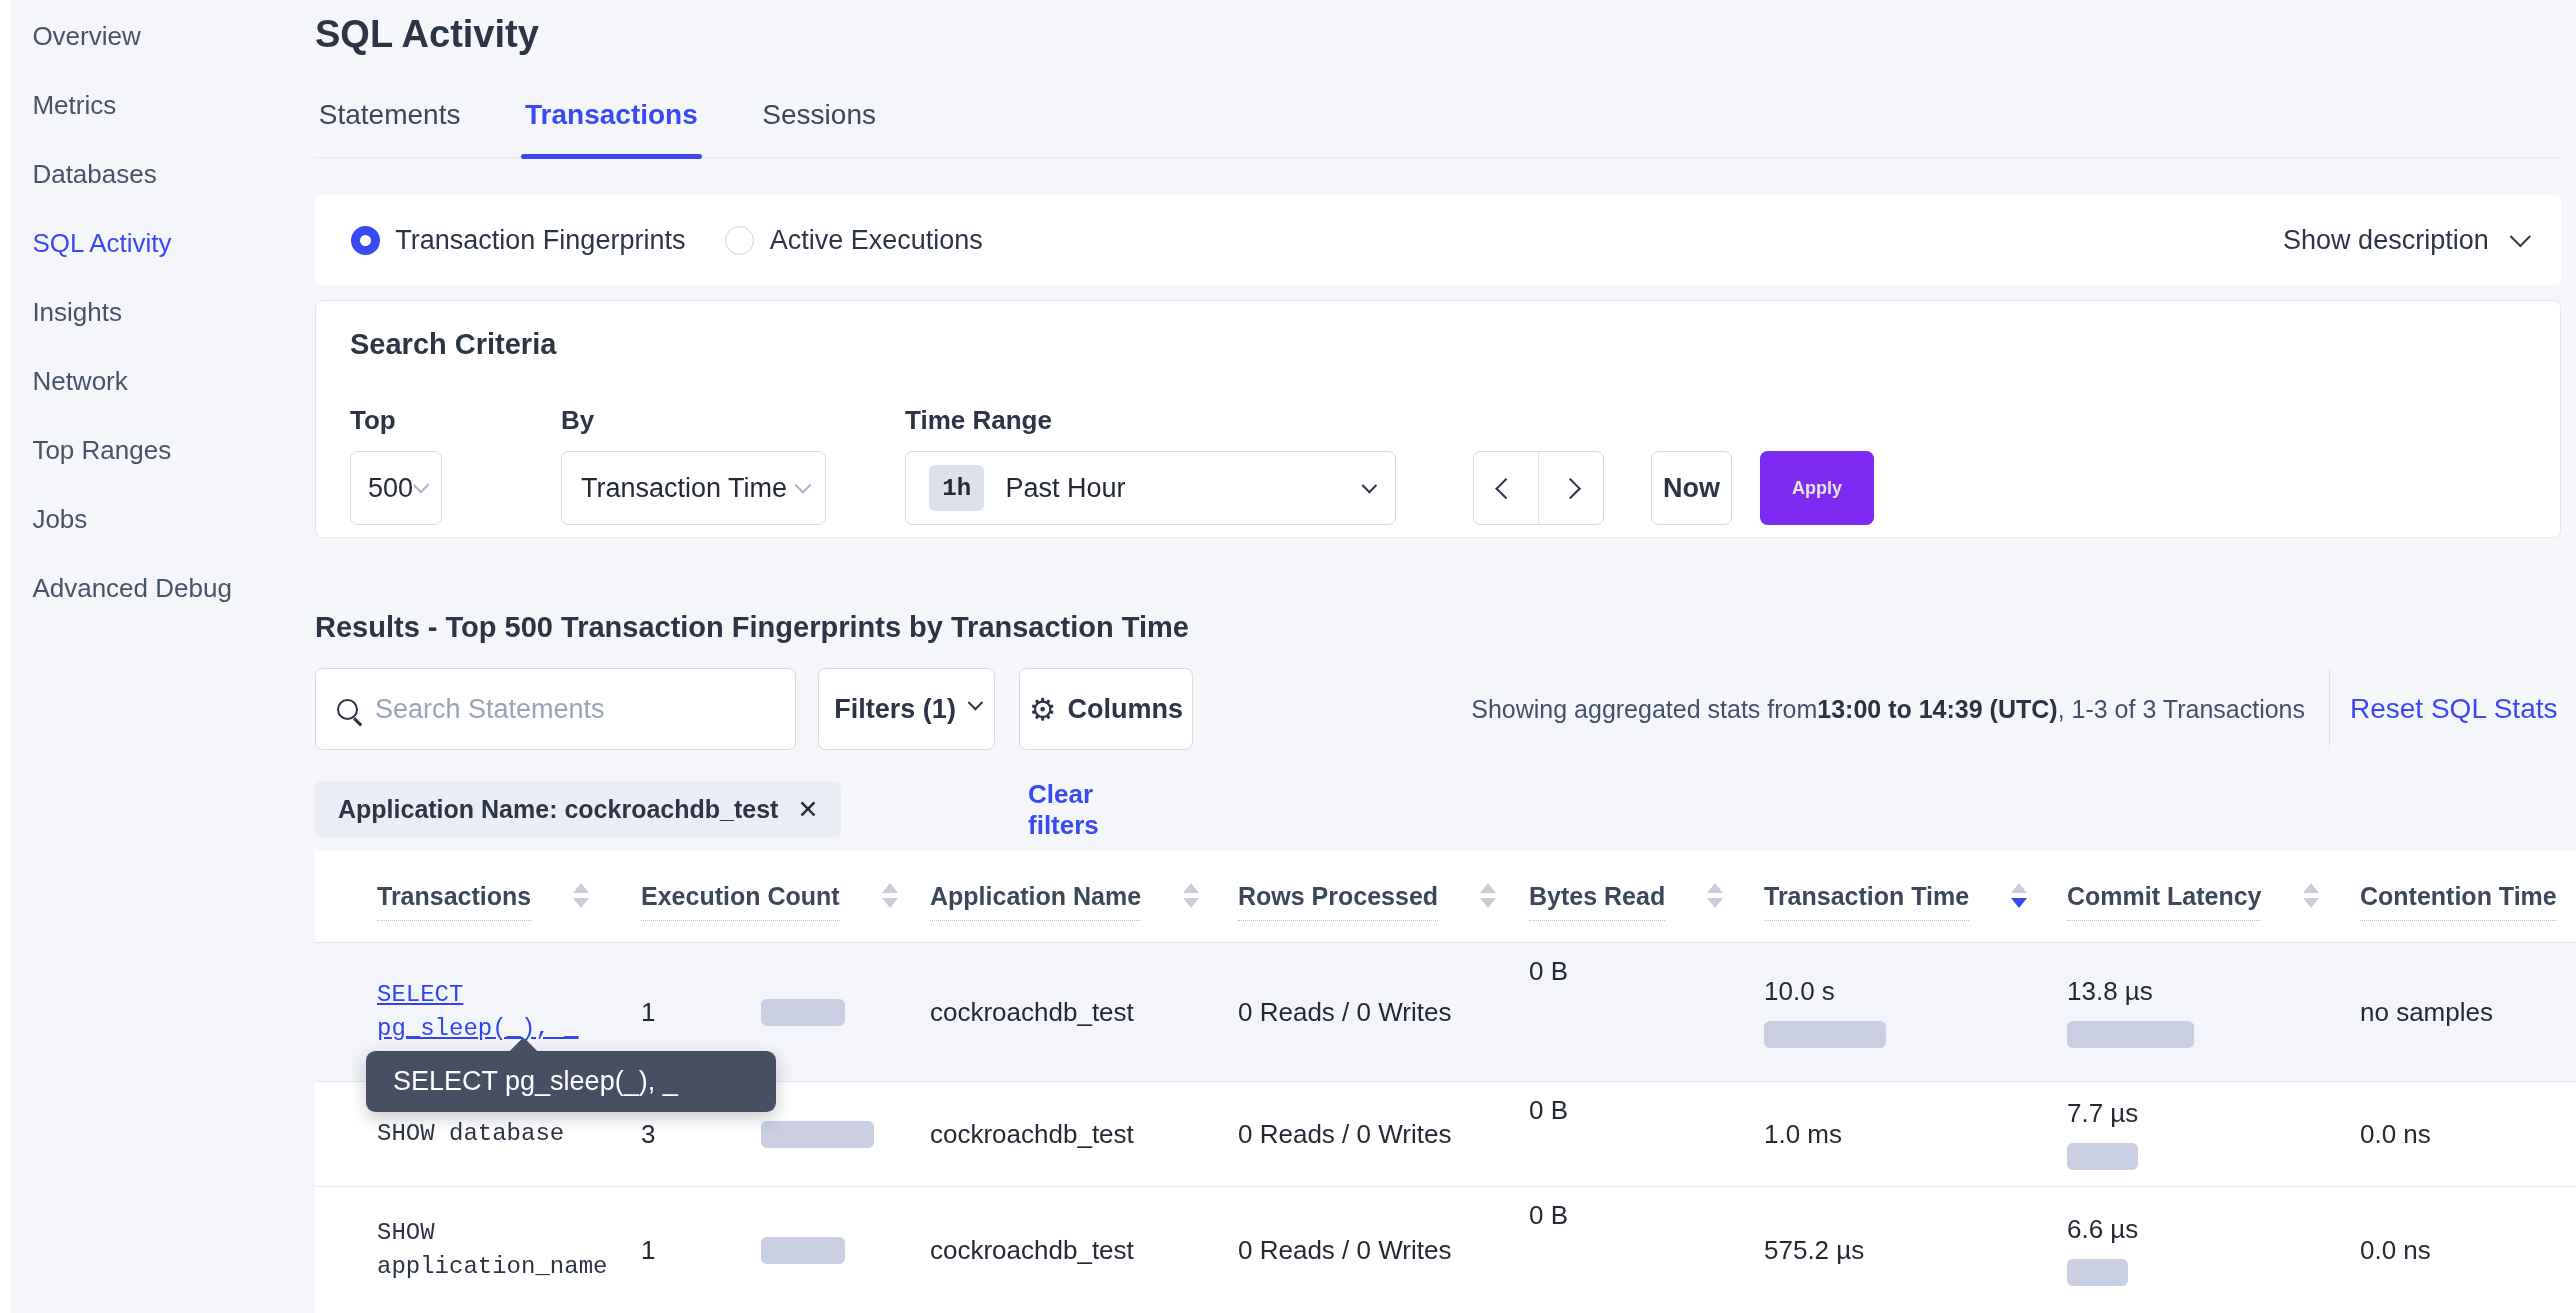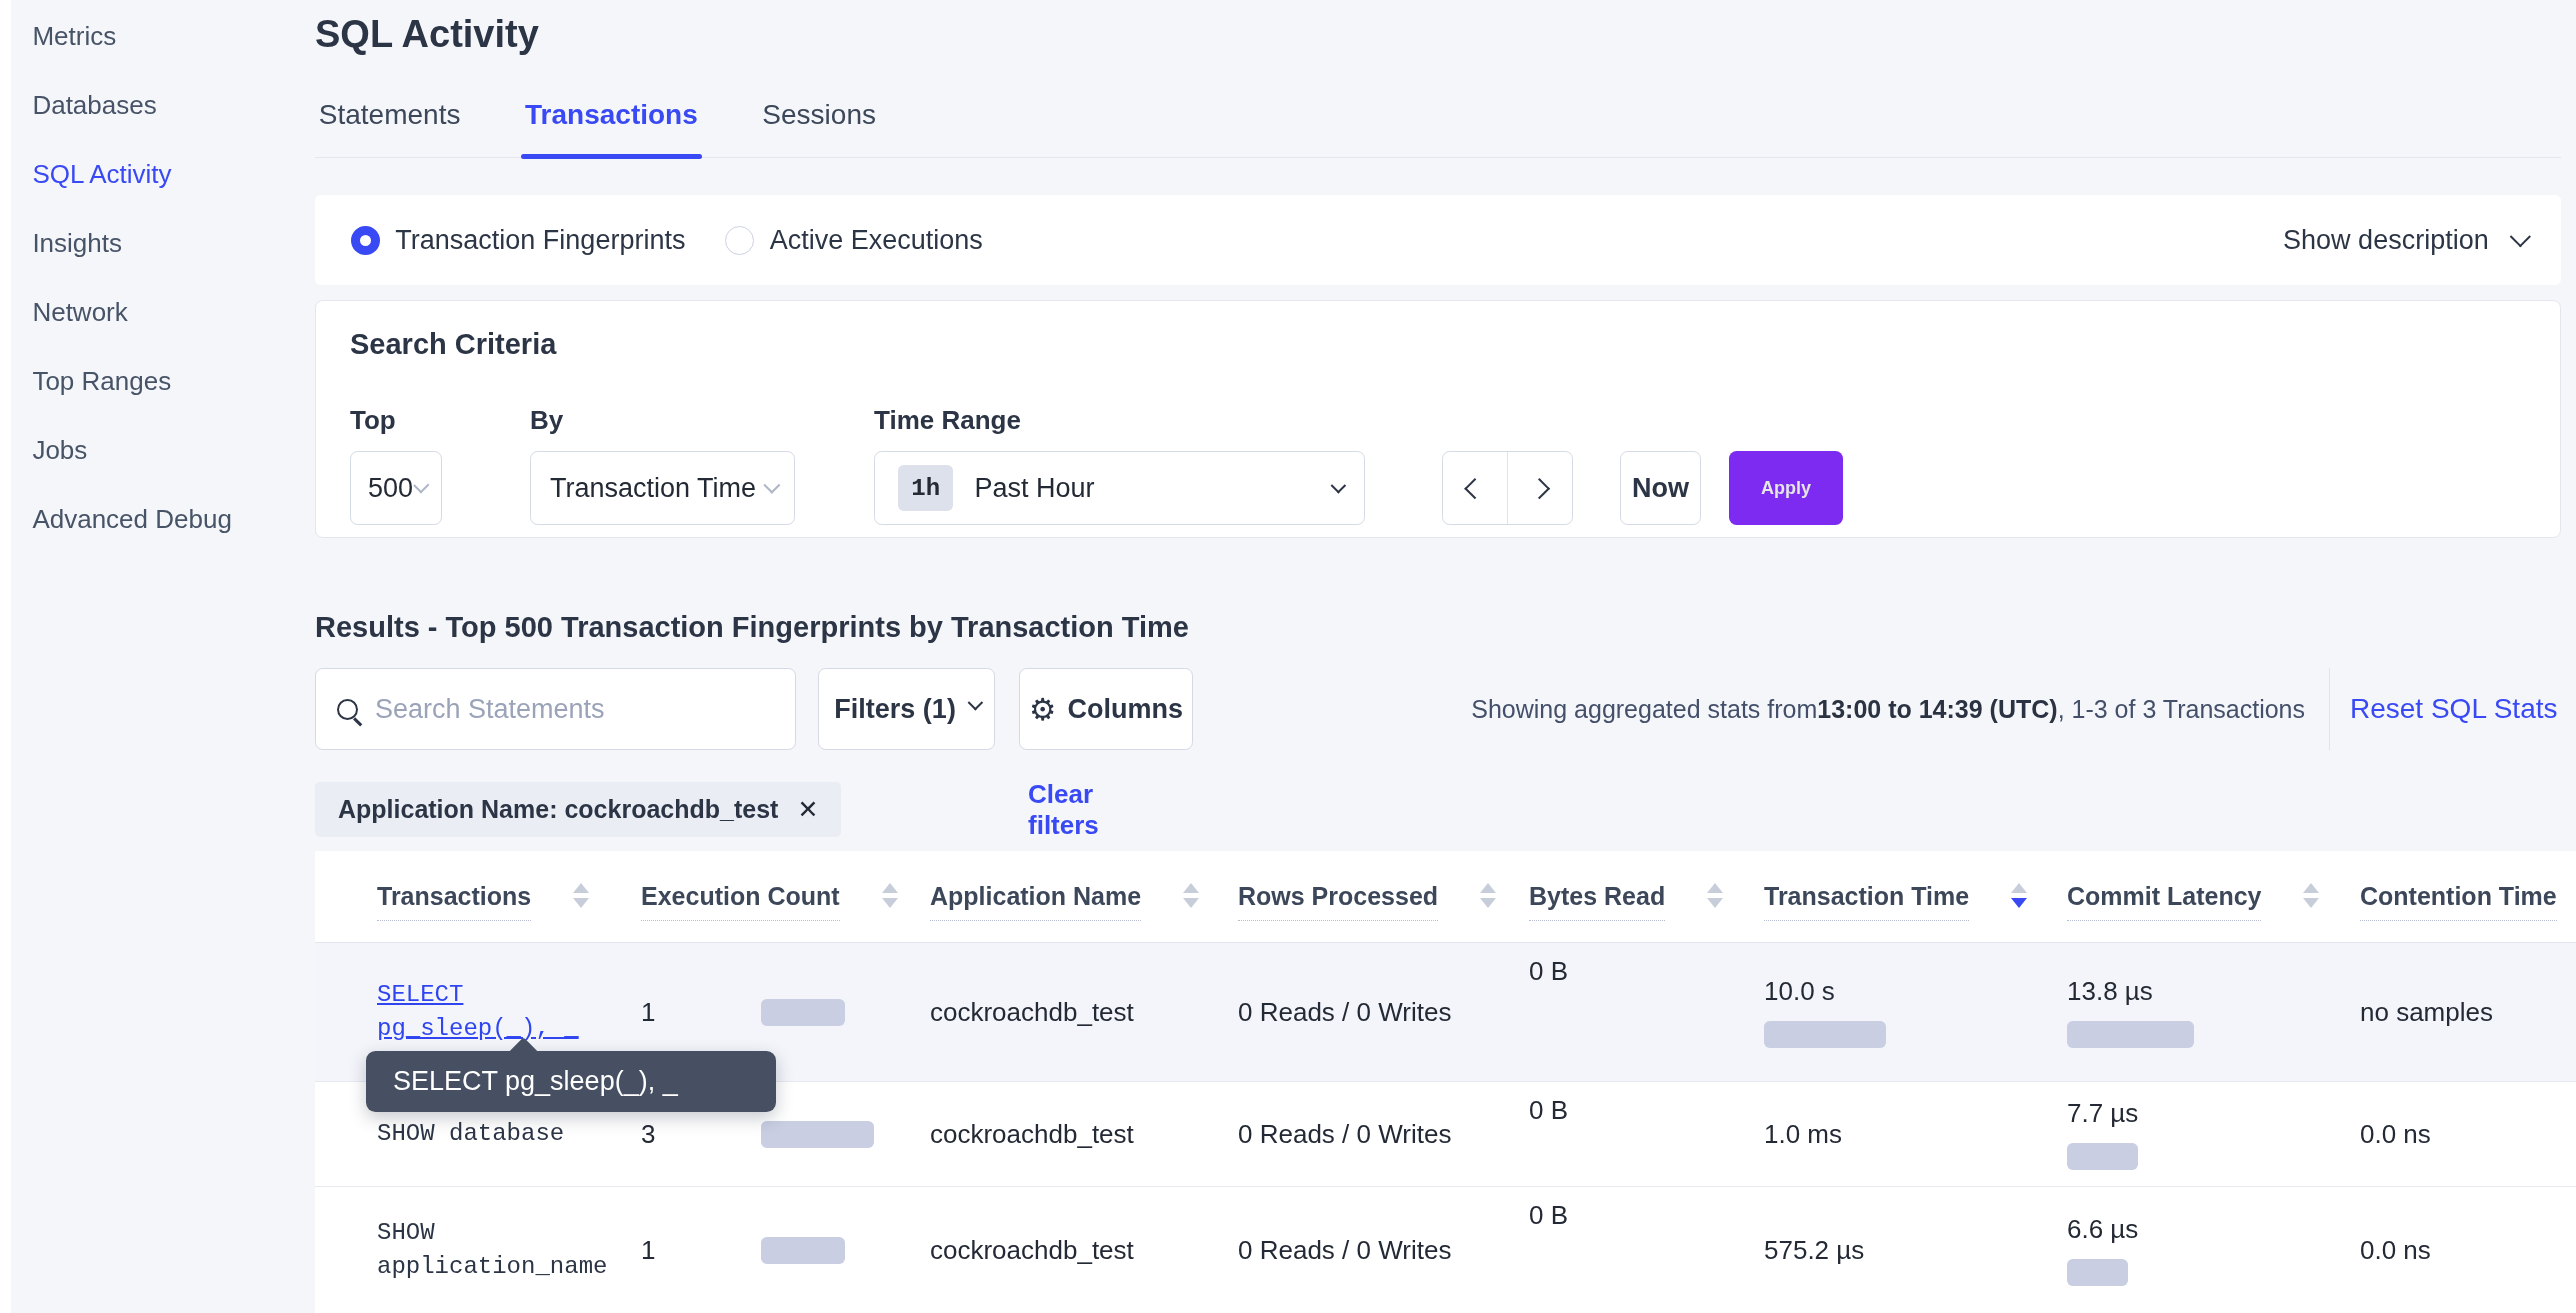--- a/index.html
+++ b/index.html
@@ -68,21 +68,21 @@
   .pager { width:131px; height:74px; border:1px solid #d4d9e4; border-radius:7.6px; background:#fff;
            display:flex; margin-left:53px; }
   .pager-btn { flex:1; display:flex; align-items:center; justify-content:center; cursor:pointer; }
   .pager-btn:first-child { border-right:1px solid #dfe3ea; }
   .btn-now { width:81px; height:74px; margin-left:23px; border:1px solid #d4d9e4; border-radius:7.6px;
              background:#fff; font-size:27px; font-weight:700; color:#2c3545;
              display:flex; align-items:center; justify-content:center; cursor:pointer; }
   .btn-apply { width:114px; height:74px; margin-left:4px; border:none; border-radius:7.6px;
                background:#7d2bf0; color:#e5e5e5; font-size:18px; font-weight:700;
                display:flex; align-items:center; justify-content:center; cursor:pointer; }
-  .m-by { margin-left:64px; } .m-time { margin-left:55px; }
+  .m-by { margin-left:95px; } .m-time { margin-left:55px; }
 
   
   .results-heading { position:absolute; top:611px; left:0; font-size:29px; font-weight:700; color:#2c3545; }
 
   .controls-row { position:absolute; top:668px; left:0; width:100%; height:82px; }
   .search-box { position:absolute; left:0; top:0; width:481px; height:82px; background:#fff;
                 border:1px solid #d4d9e4; border-radius:7.6px; display:flex; align-items:center; padding:0 21px; }
   .search-icon { width:21px; height:21px; border:2.9px solid #2c3545; border-radius:50%; position:relative; flex:none; }
   .search-icon::after { content:''; position:absolute; width:2.9px; height:9.5px; background:#2c3545;
                         bottom:-8.6px; right:-2.9px; transform:rotate(-45deg); }
@@ -145,20 +145,21 @@
              padding:0 27px; z-index:6; box-shadow:0 5.7px 17px rgba(30,38,60,.25); white-space:nowrap; }
   .tooltip::before { content:''; position:absolute; left:146px; top:-9.5px; width:23px; height:23px;
                      background:#475063; transform:rotate(45deg); border-radius:2.9px; }
 </style>
 </head>
 <body>
 
 <div class="left-strip"></div>
 
 <nav class="sidebar">
+  <div class="side-item">Overview</div>
   <div class="side-item">Metrics</div>
   <div class="side-item">Databases</div>
   <div class="side-item active">SQL Activity</div>
   <div class="side-item">Insights</div>
   <div class="side-item">Network</div>
   <div class="side-item">Top Ranges</div>
   <div class="side-item">Jobs</div>
   <div class="side-item">Advanced Debug</div>
 </nav>
 

